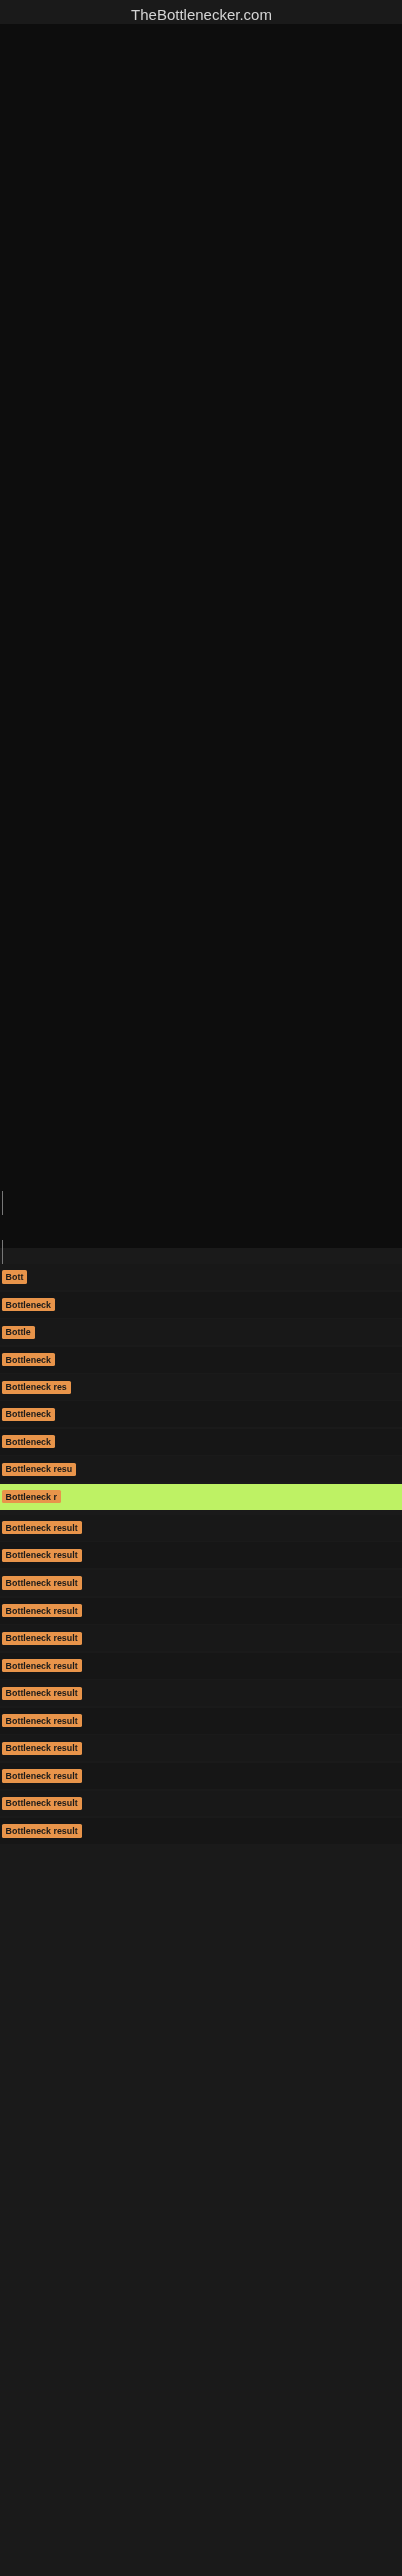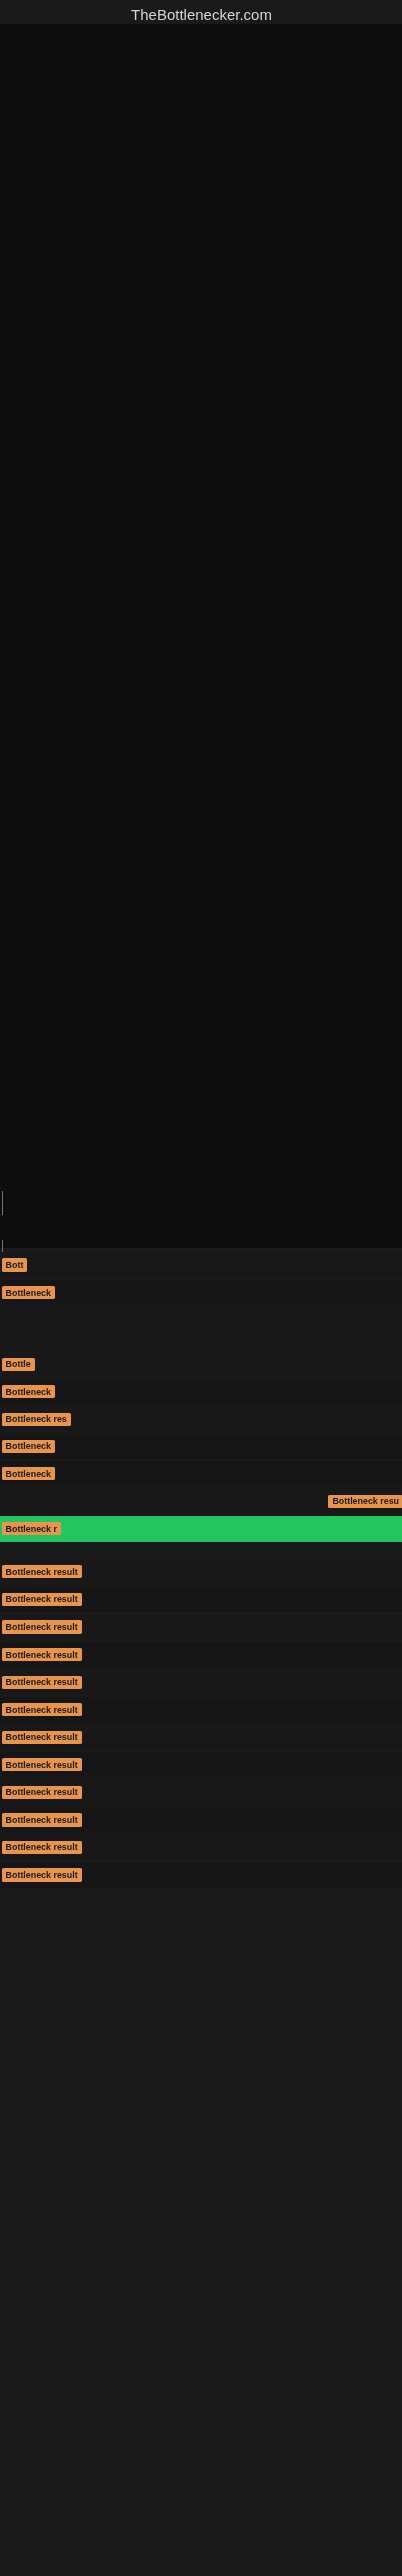--- a/index.html
+++ b/index.html
@@ -39,21 +39,21 @@
       align-items: center;
       padding: 4.8px 0 4.8px 0;
       margin-left: 0;
     }
     .result-row .bottleneck-label {
       margin-left: 1.6px;
     }
     
     .row-1 .bottleneck-label { max-width: 31px; }
     .row-2 .bottleneck-label { max-width: 56px; }
-    .row-3 .bottleneck-label { max-width: 40px; margin-top: 44px; }
+    .row-3 .bottleneck-label { max-width: 40px; }
     .row-4 .bottleneck-label { max-width: 60px; }
     .row-5 .bottleneck-label { max-width: 89px; }
     .row-6 .bottleneck-label { max-width: 58px; }
     .row-7 .bottleneck-label { max-width: 81px; }
     .row-8 .bottleneck-label { max-width: 55px; }
     .row-9 .bottleneck-label { max-width: 85px; }
     .row-10 .bottleneck-label { max-width: 72px; }
     .row-11 .bottleneck-label { max-width: 97px; }
     .row-12 .bottleneck-label { max-width: 97px; }
     .row-13 .bottleneck-label { max-width: 97px; }
@@ -94,21 +94,21 @@
   position: absolute;
   top: 1240px;
   left: 1.6px;
   width: 1.6px;
   height: 24px;
   background-color: #777;
 "></div>
 
 <div style="position: absolute; top: 1252px; left: 0; width: 403px;">
 
-  <div class="result-row row-1" style="padding: 6.4px 0; background:#181818; margin-bottom:1.6px;">
+  <div class="result-row row-1" style="padding: 6.4px 0; background:#181818; margin-bottom:1.6px;margin-top:12px;">
     <span class="bottleneck-label">Bott</span>
   </div>
 
   <div class="result-row row-2" style="padding: 6.4px 0; background:#161616; margin-bottom:1.6px;">
     <span class="bottleneck-label">Bottleneck</span>
   </div>
 
   <div class="result-row row-3" style="padding: 6.4px 0; background:#181818; margin-bottom:1.6px;">
     <span class="bottleneck-label">Bottle</span>
   </div>
@@ -123,25 +123,25 @@
 
   <div class="result-row row-6" style="padding: 6.4px 0; background:#161616; margin-bottom:1.6px;">
     <span class="bottleneck-label">Bottleneck</span>
   </div>
 
 
   <div class="result-row row-8" style="padding: 6.4px 0; background:#161616; margin-bottom:1.6px;">
     <span class="bottleneck-label">Bottleneck</span>
   </div>
 
-  <div class="result-row row-9" style="padding: 6.4px 0; background:#181818; margin-bottom:1.6px;justify-content:flex-end;">
+  <div class="result-row row-9" style="padding: 6.4px 0; background:#181818; margin-bottom:1.6px;">
     <span class="bottleneck-label">Bottleneck resu</span>
   </div>
 
-  <div class="result-row row-10" style="padding: 6.4px 0; background:#22c55e; margin-bottom:17px;">
+  <div class="result-row row-10" style="padding: 6.4px 0; background:#bef264; margin-bottom:5px;">
     <span class="bottleneck-label">Bottleneck r</span>
   </div>
 
   <div class="result-row row-11" style="padding: 6.4px 0; background:#181818; margin-bottom:1.6px;">
     <span class="bottleneck-label">Bottleneck result</span>
   </div>
 
   <div class="result-row row-12" style="padding: 6.4px 0; background:#161616; margin-bottom:1.6px;">
     <span class="bottleneck-label">Bottleneck result</span>
   </div>

